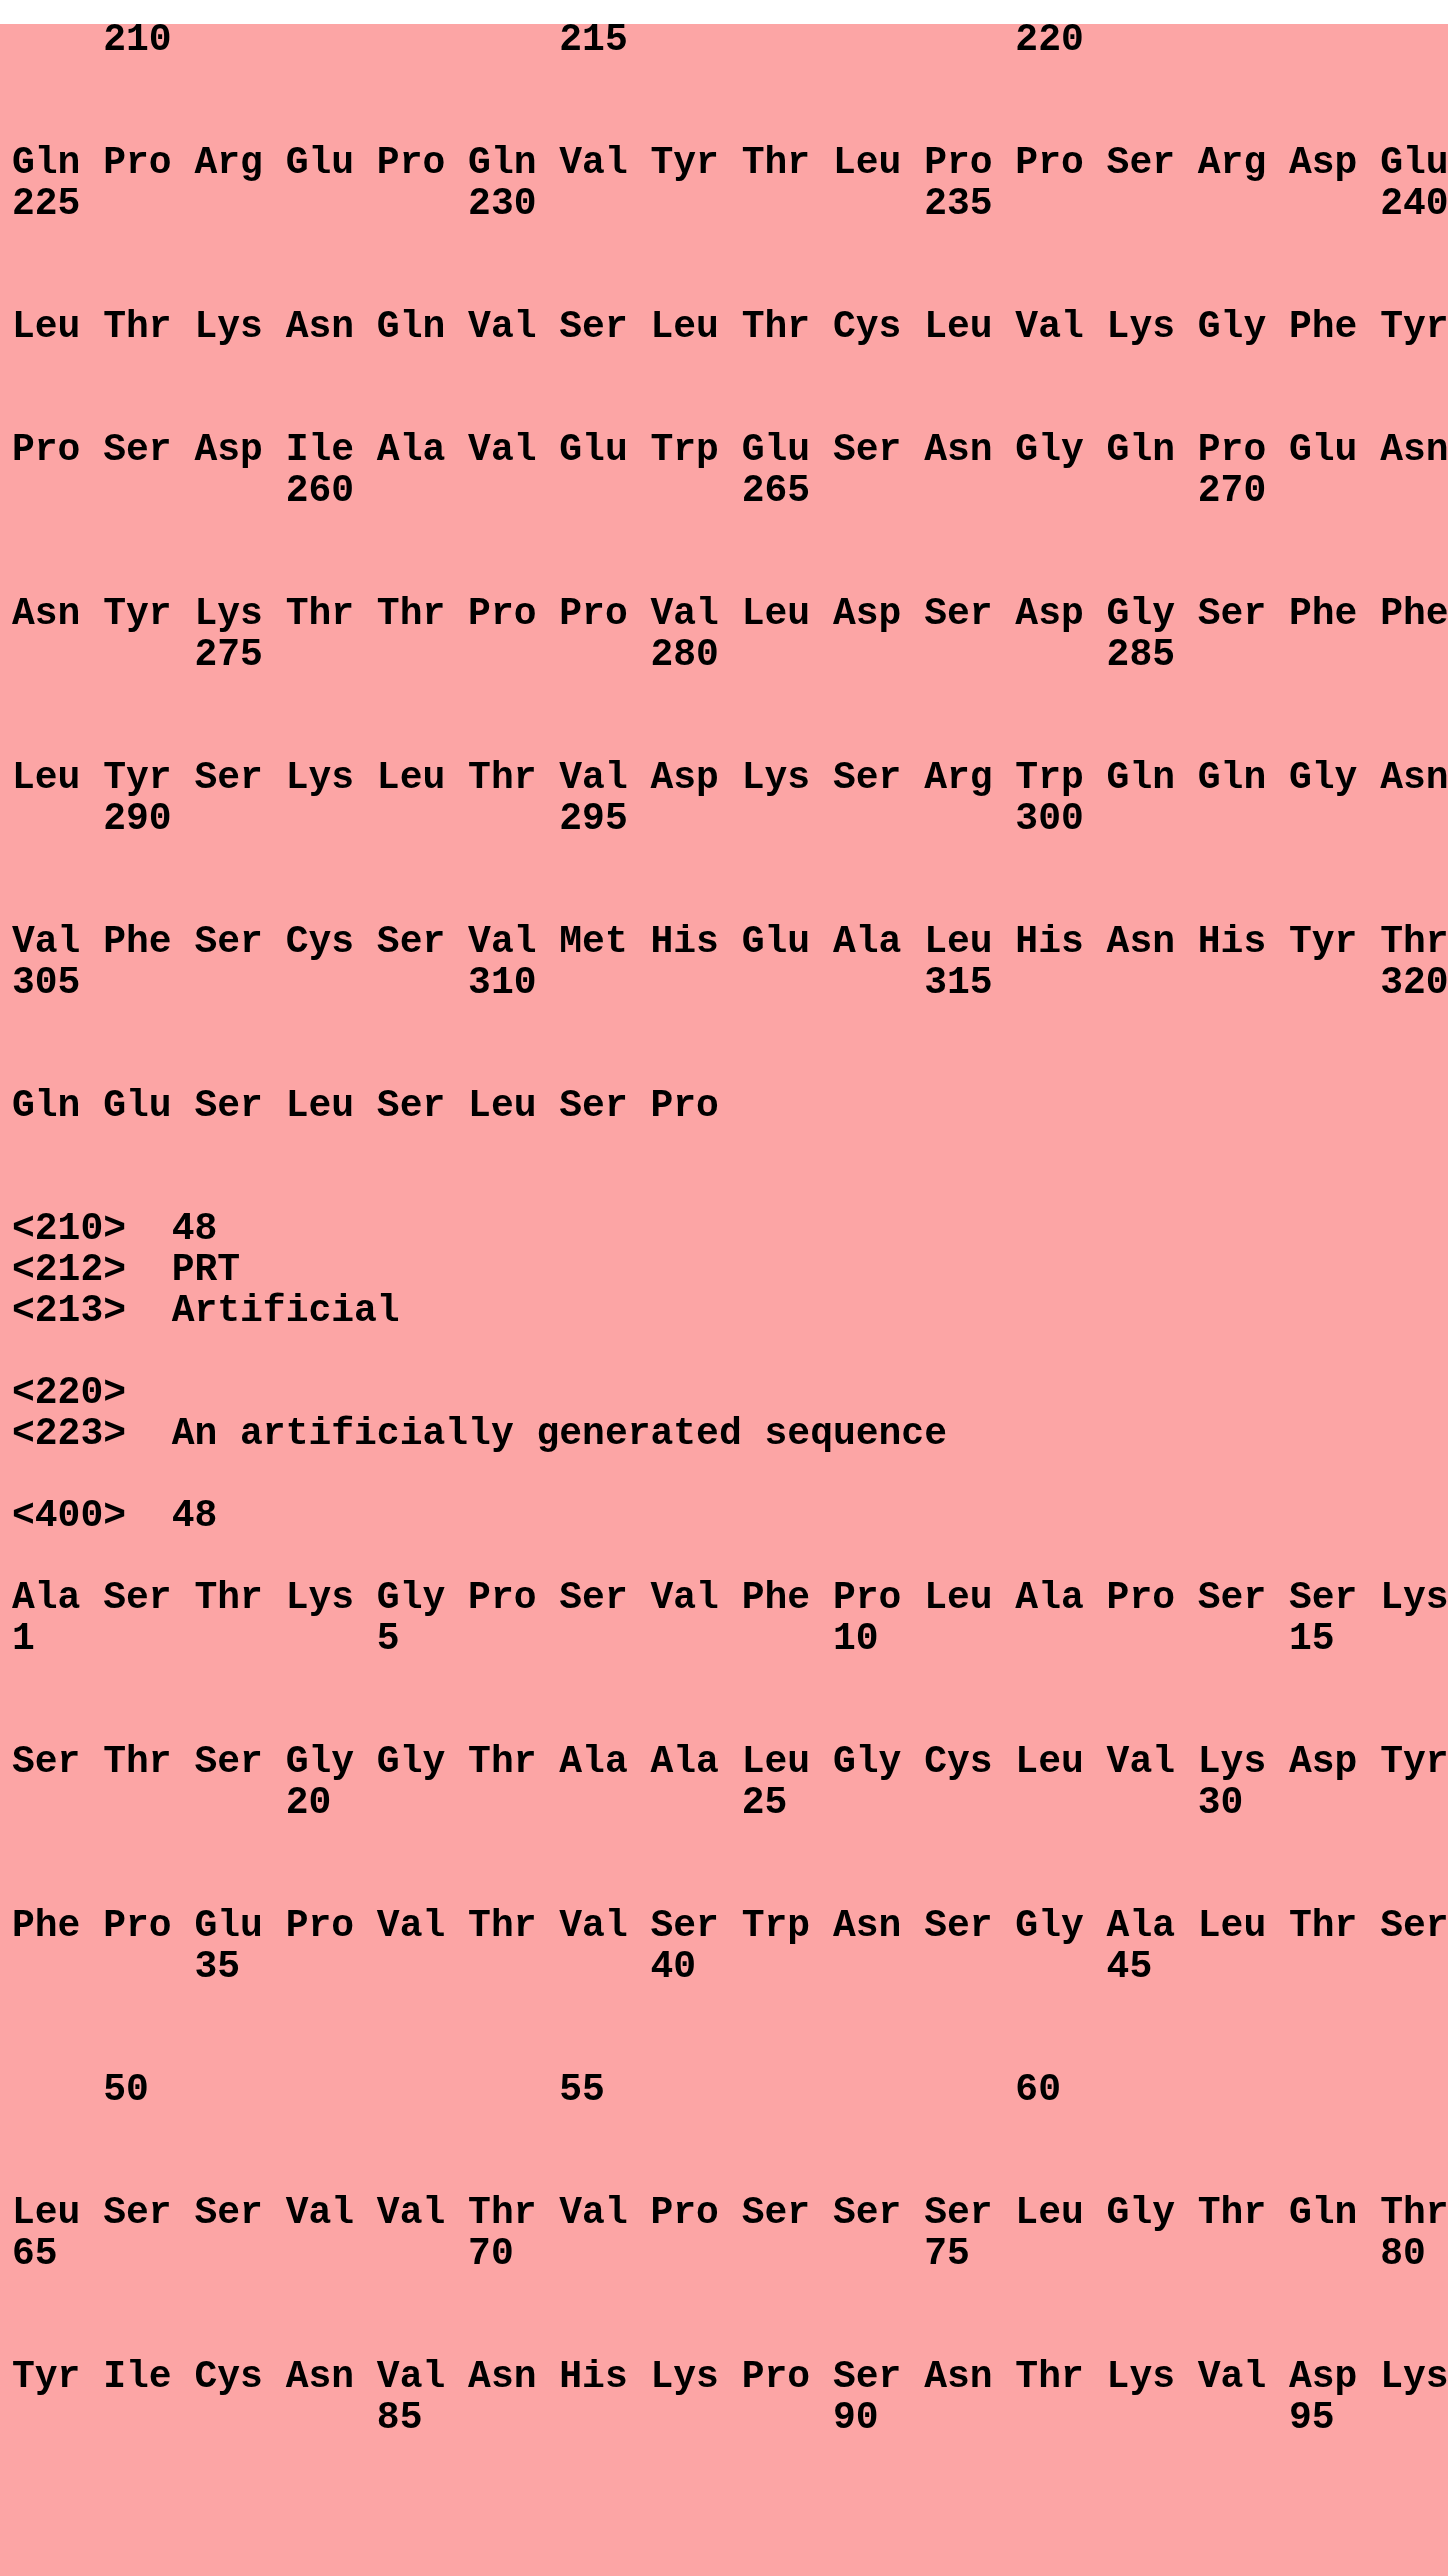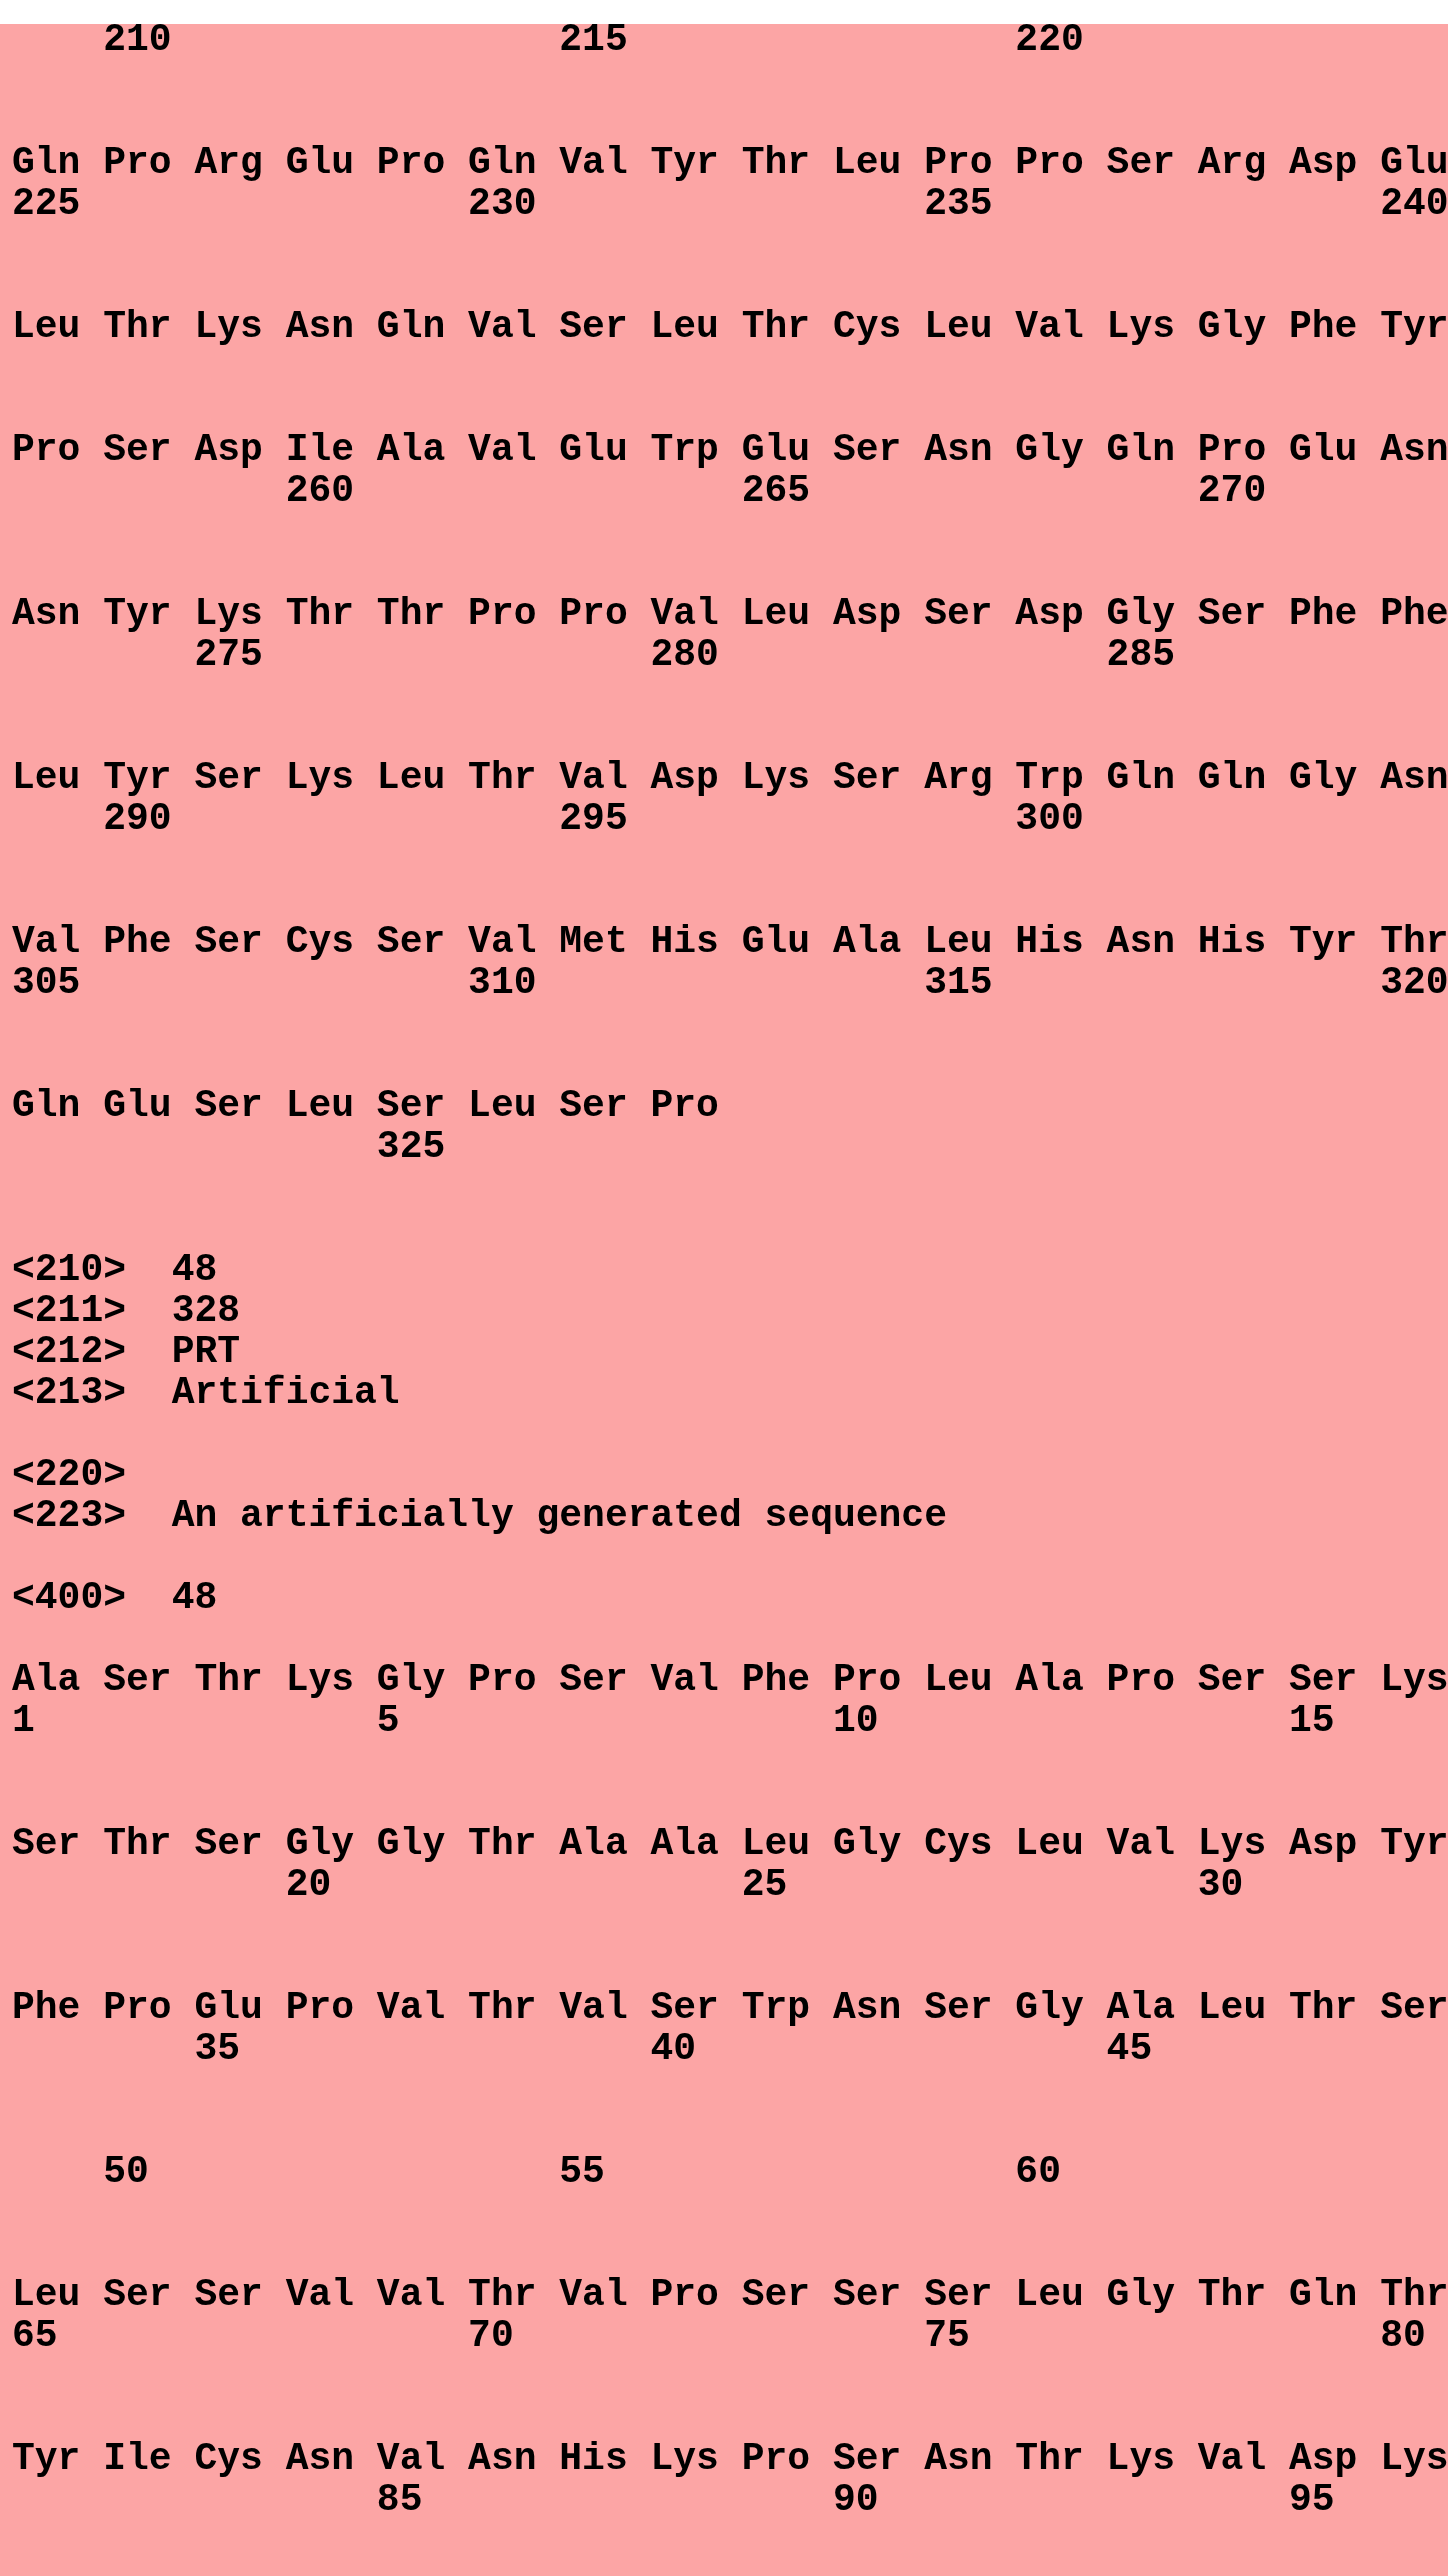--- a/index.html
+++ b/index.html
@@ -56,25 +56,23 @@
       <div class="line"></div>
       <div class="line">Leu Tyr Ser Lys Leu Thr Val Asp Lys Ser Arg Trp Gln Gln Gly Asn</div>
       <div class="line">    290                 295                 300</div>
       <div class="line"></div>
       <div class="line"></div>
       <div class="line">Val Phe Ser Cys Ser Val Met His Glu Ala Leu His Asn His Tyr Thr</div>
       <div class="line">305                 310                 315                 320</div>
       <div class="line"></div>
       <div class="line"></div>
       <div class="line">Gln Glu Ser Leu Ser Leu Ser Pro</div>
-      <div class="line">                325</div>
       <div class="line"></div>
       <div class="line"></div>
       <div class="line">&lt;210&gt;  48</div>
-      <div class="line">&lt;211&gt;  328</div>
       <div class="line">&lt;212&gt;  PRT</div>
       <div class="line">&lt;213&gt;  Artificial</div>
       <div class="line"></div>
       <div class="line">&lt;220&gt;</div>
       <div class="line">&lt;223&gt;  An artificially generated sequence</div>
       <div class="line"></div>
       <div class="line">&lt;400&gt;  48</div>
       <div class="line"></div>
       <div class="line">Ala Ser Thr Lys Gly Pro Ser Val Phe Pro Leu Ala Pro Ser Ser Lys</div>
       <div class="line">1               5                   10                  15</div>

